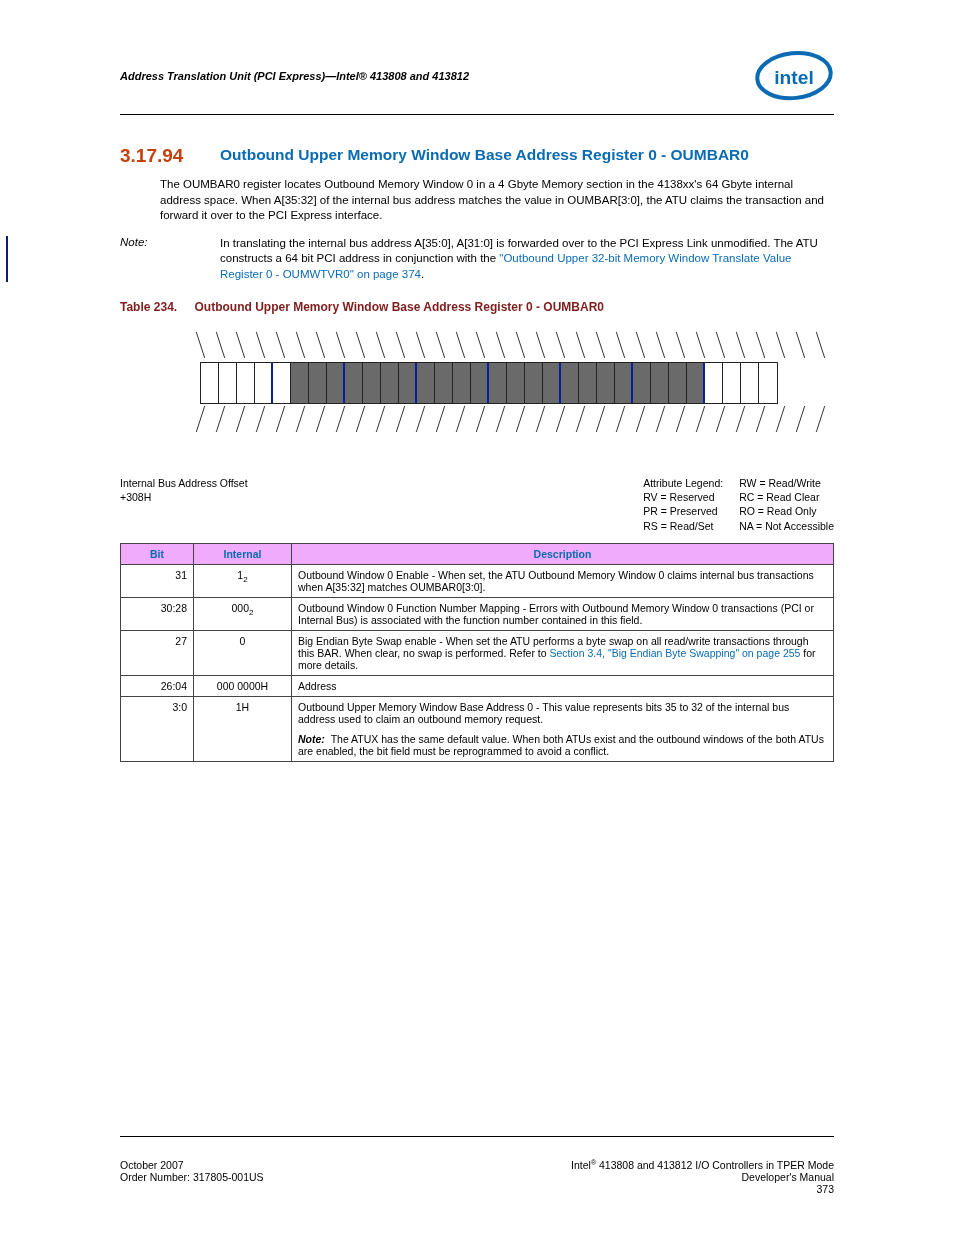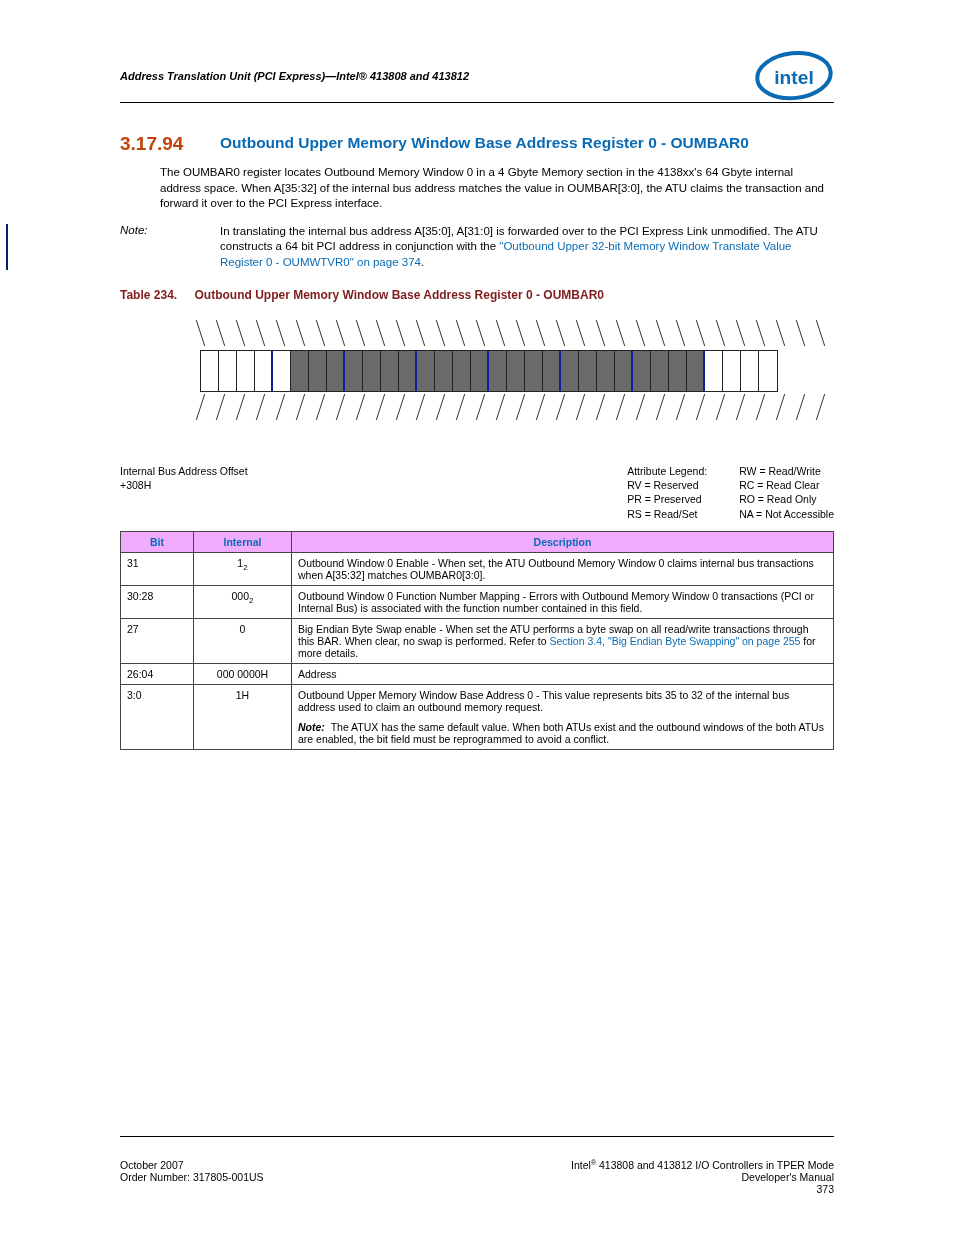--- a/index.html
+++ b/index.html
@@ -13,21 +13,21 @@
     padding: 50px 120px 40px 120px;
     box-sizing: border-box;
     min-height: 1235px;
     position: relative;
   }
   .header-row {
     display: flex;
     justify-content: space-between;
     align-items: center;
     border-bottom: 1px solid #000;
-    padding-bottom: 0px;
+    padding-bottom: 12px;
     margin-bottom: 30px;
   }
   .header-text {
     font-style: italic;
     font-weight: bold;
     font-size: 11px;
   }
   .intel-logo {
     width: 80px;
     height: 52px;
@@ -117,39 +117,39 @@
   .box.sep4 { border-right: 2px solid #0a1f9a; }
   .box.shaded { background: #6a6a6a; }
   .legend-row {
     display: flex;
     justify-content: space-between;
     font-size: 10.5px;
     margin-top: 4px;
     line-height: 1.35;
   }
   .legend-left { }
-  .legend-right { display: flex; gap: 32px; }
+  .legend-right { display: flex; gap: 16px; }
   table.regtable {
     width: 100%;
     border-collapse: collapse;
     margin-top: 10px;
     font-size: 10.5px;
   }
   table.regtable th, table.regtable td {
     border: 1px solid #444;
     padding: 4px 6px;
     vertical-align: top;
   }
   table.regtable th {
     color: #0a6bb4;
     font-weight: bold;
     text-align: center;
     background: #f0abfc;
   }
-  .col-bit { width: 60px; text-align: left; }
+  .col-bit { width: 60px; text-align: right; }
   .col-def { width: 85px; text-align: center; }
   .sub { font-size: 8px; vertical-align: sub; }
   .footer {
     position: absolute;
     bottom: 40px;
     left: 120px;
     right: 120px;
     display: flex;
     justify-content: space-between;
     border-top: 1px solid #000;

